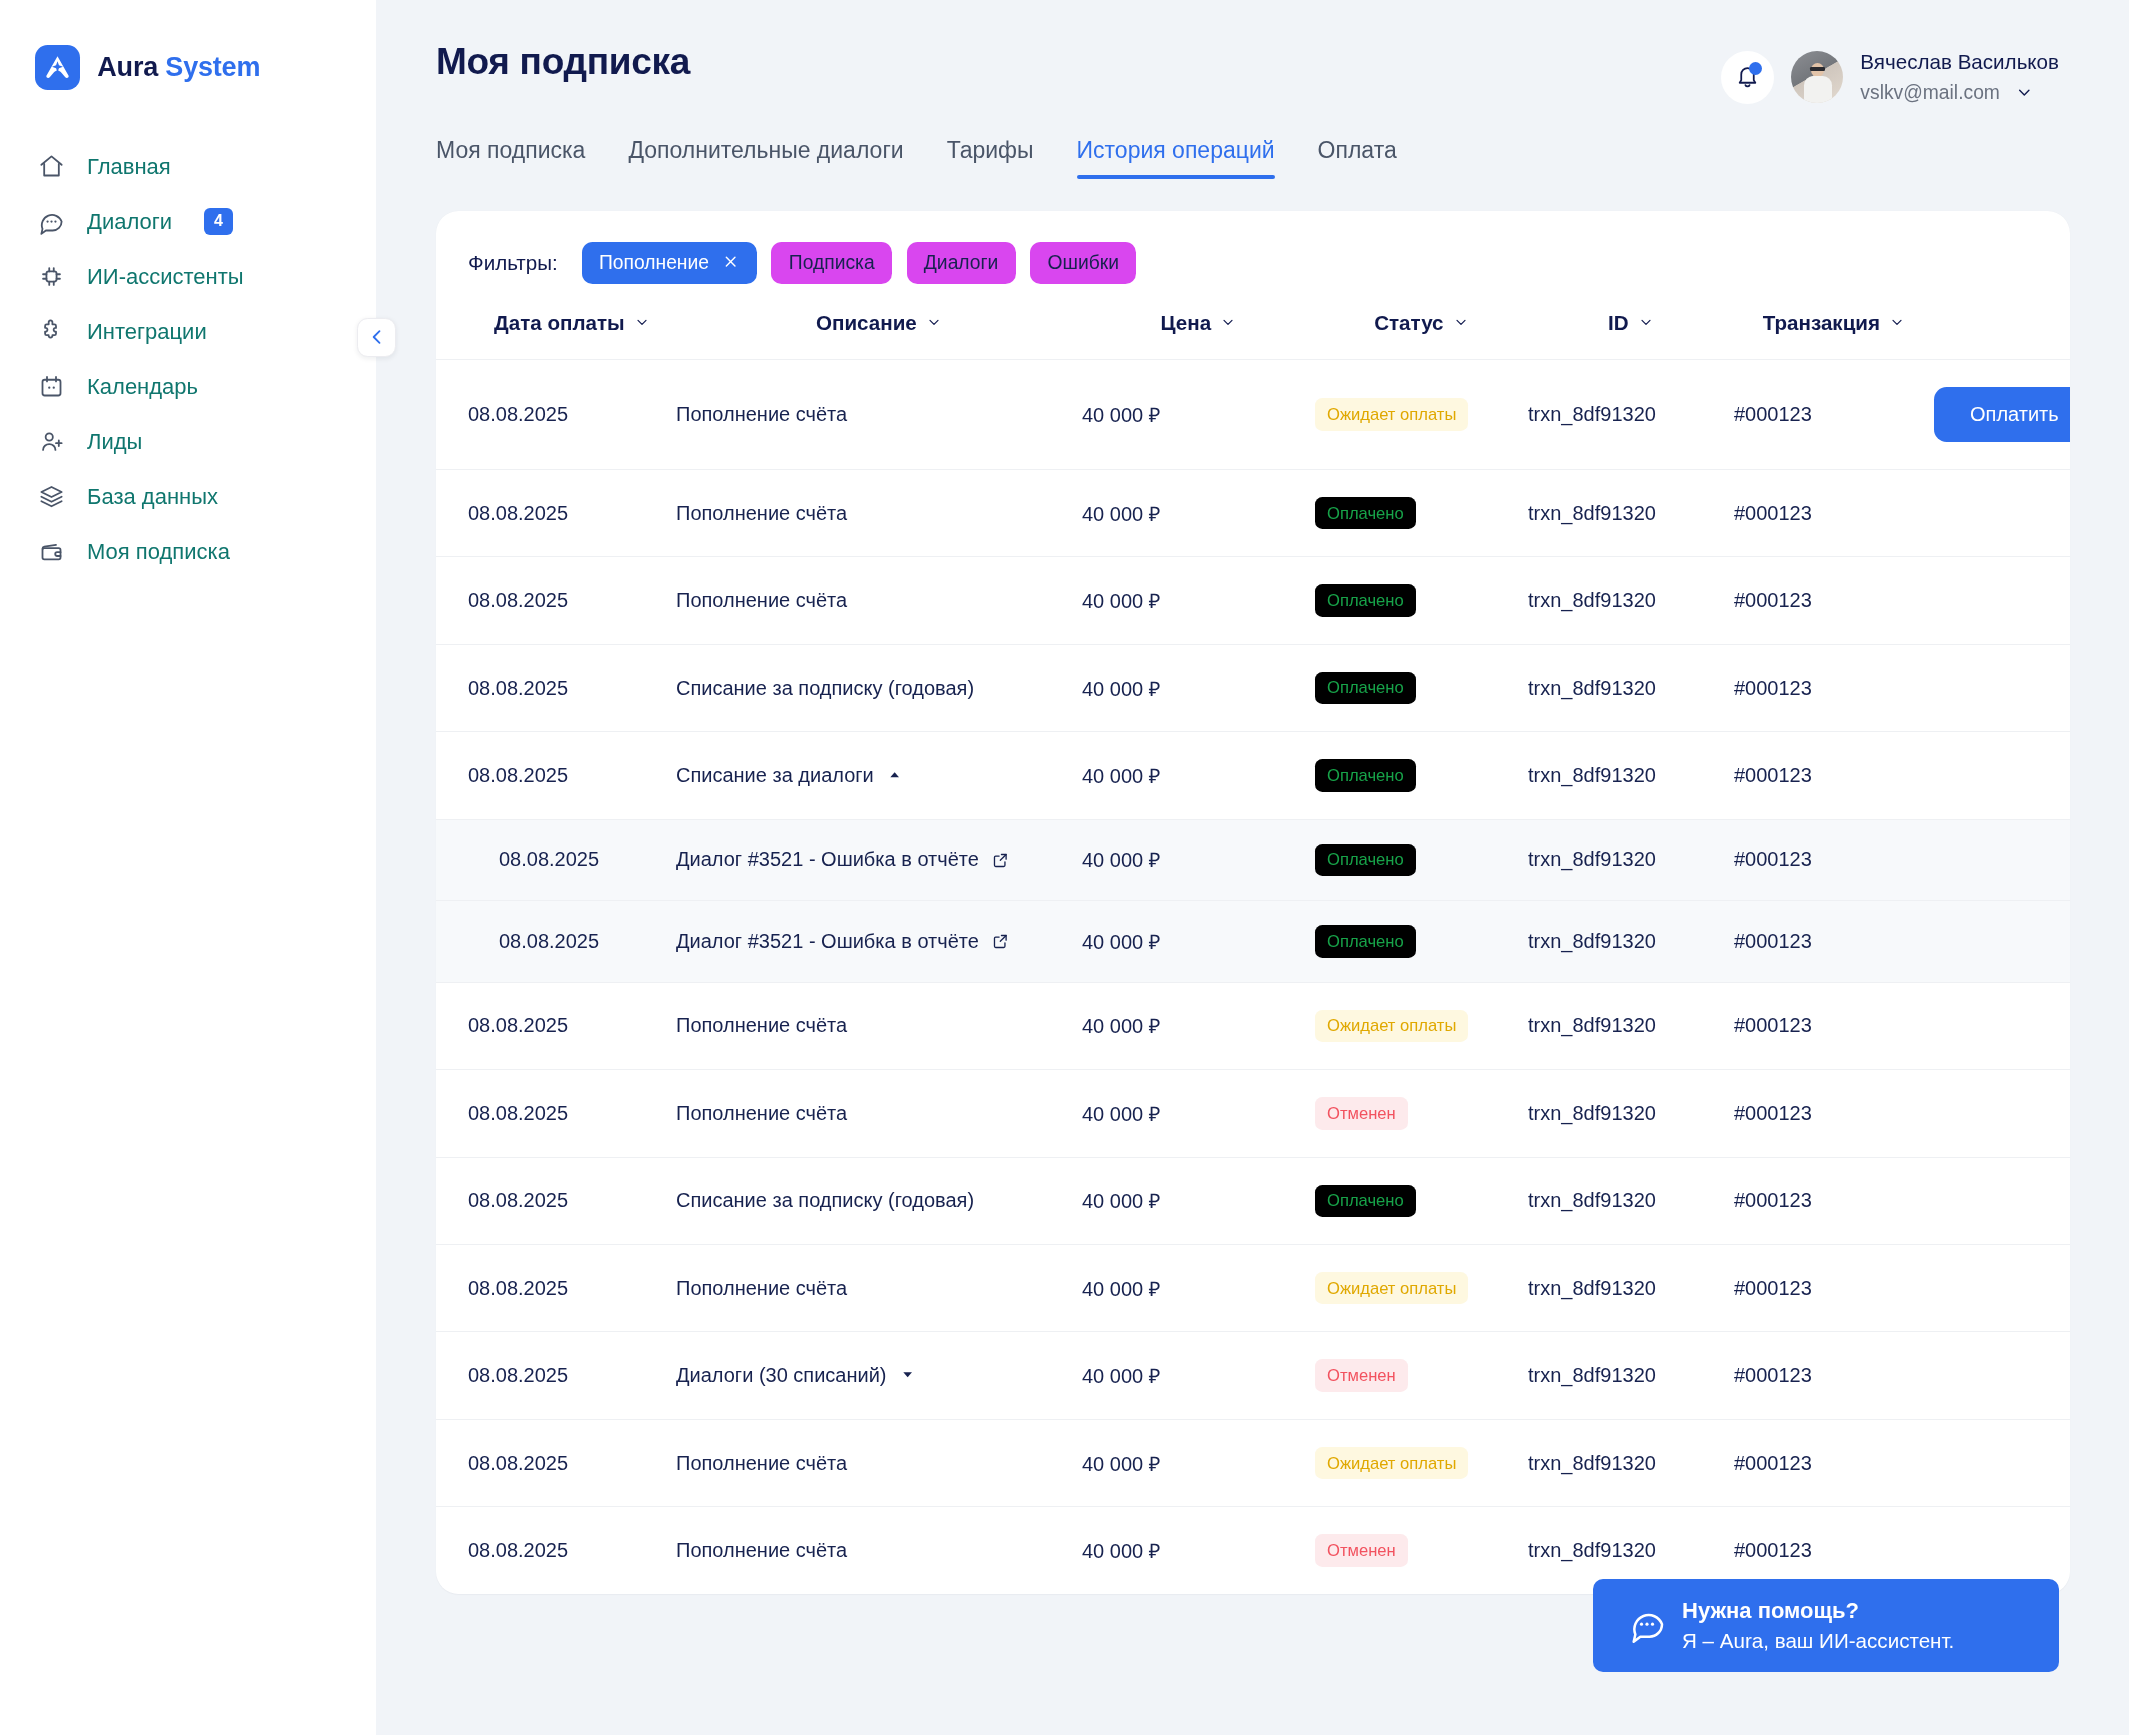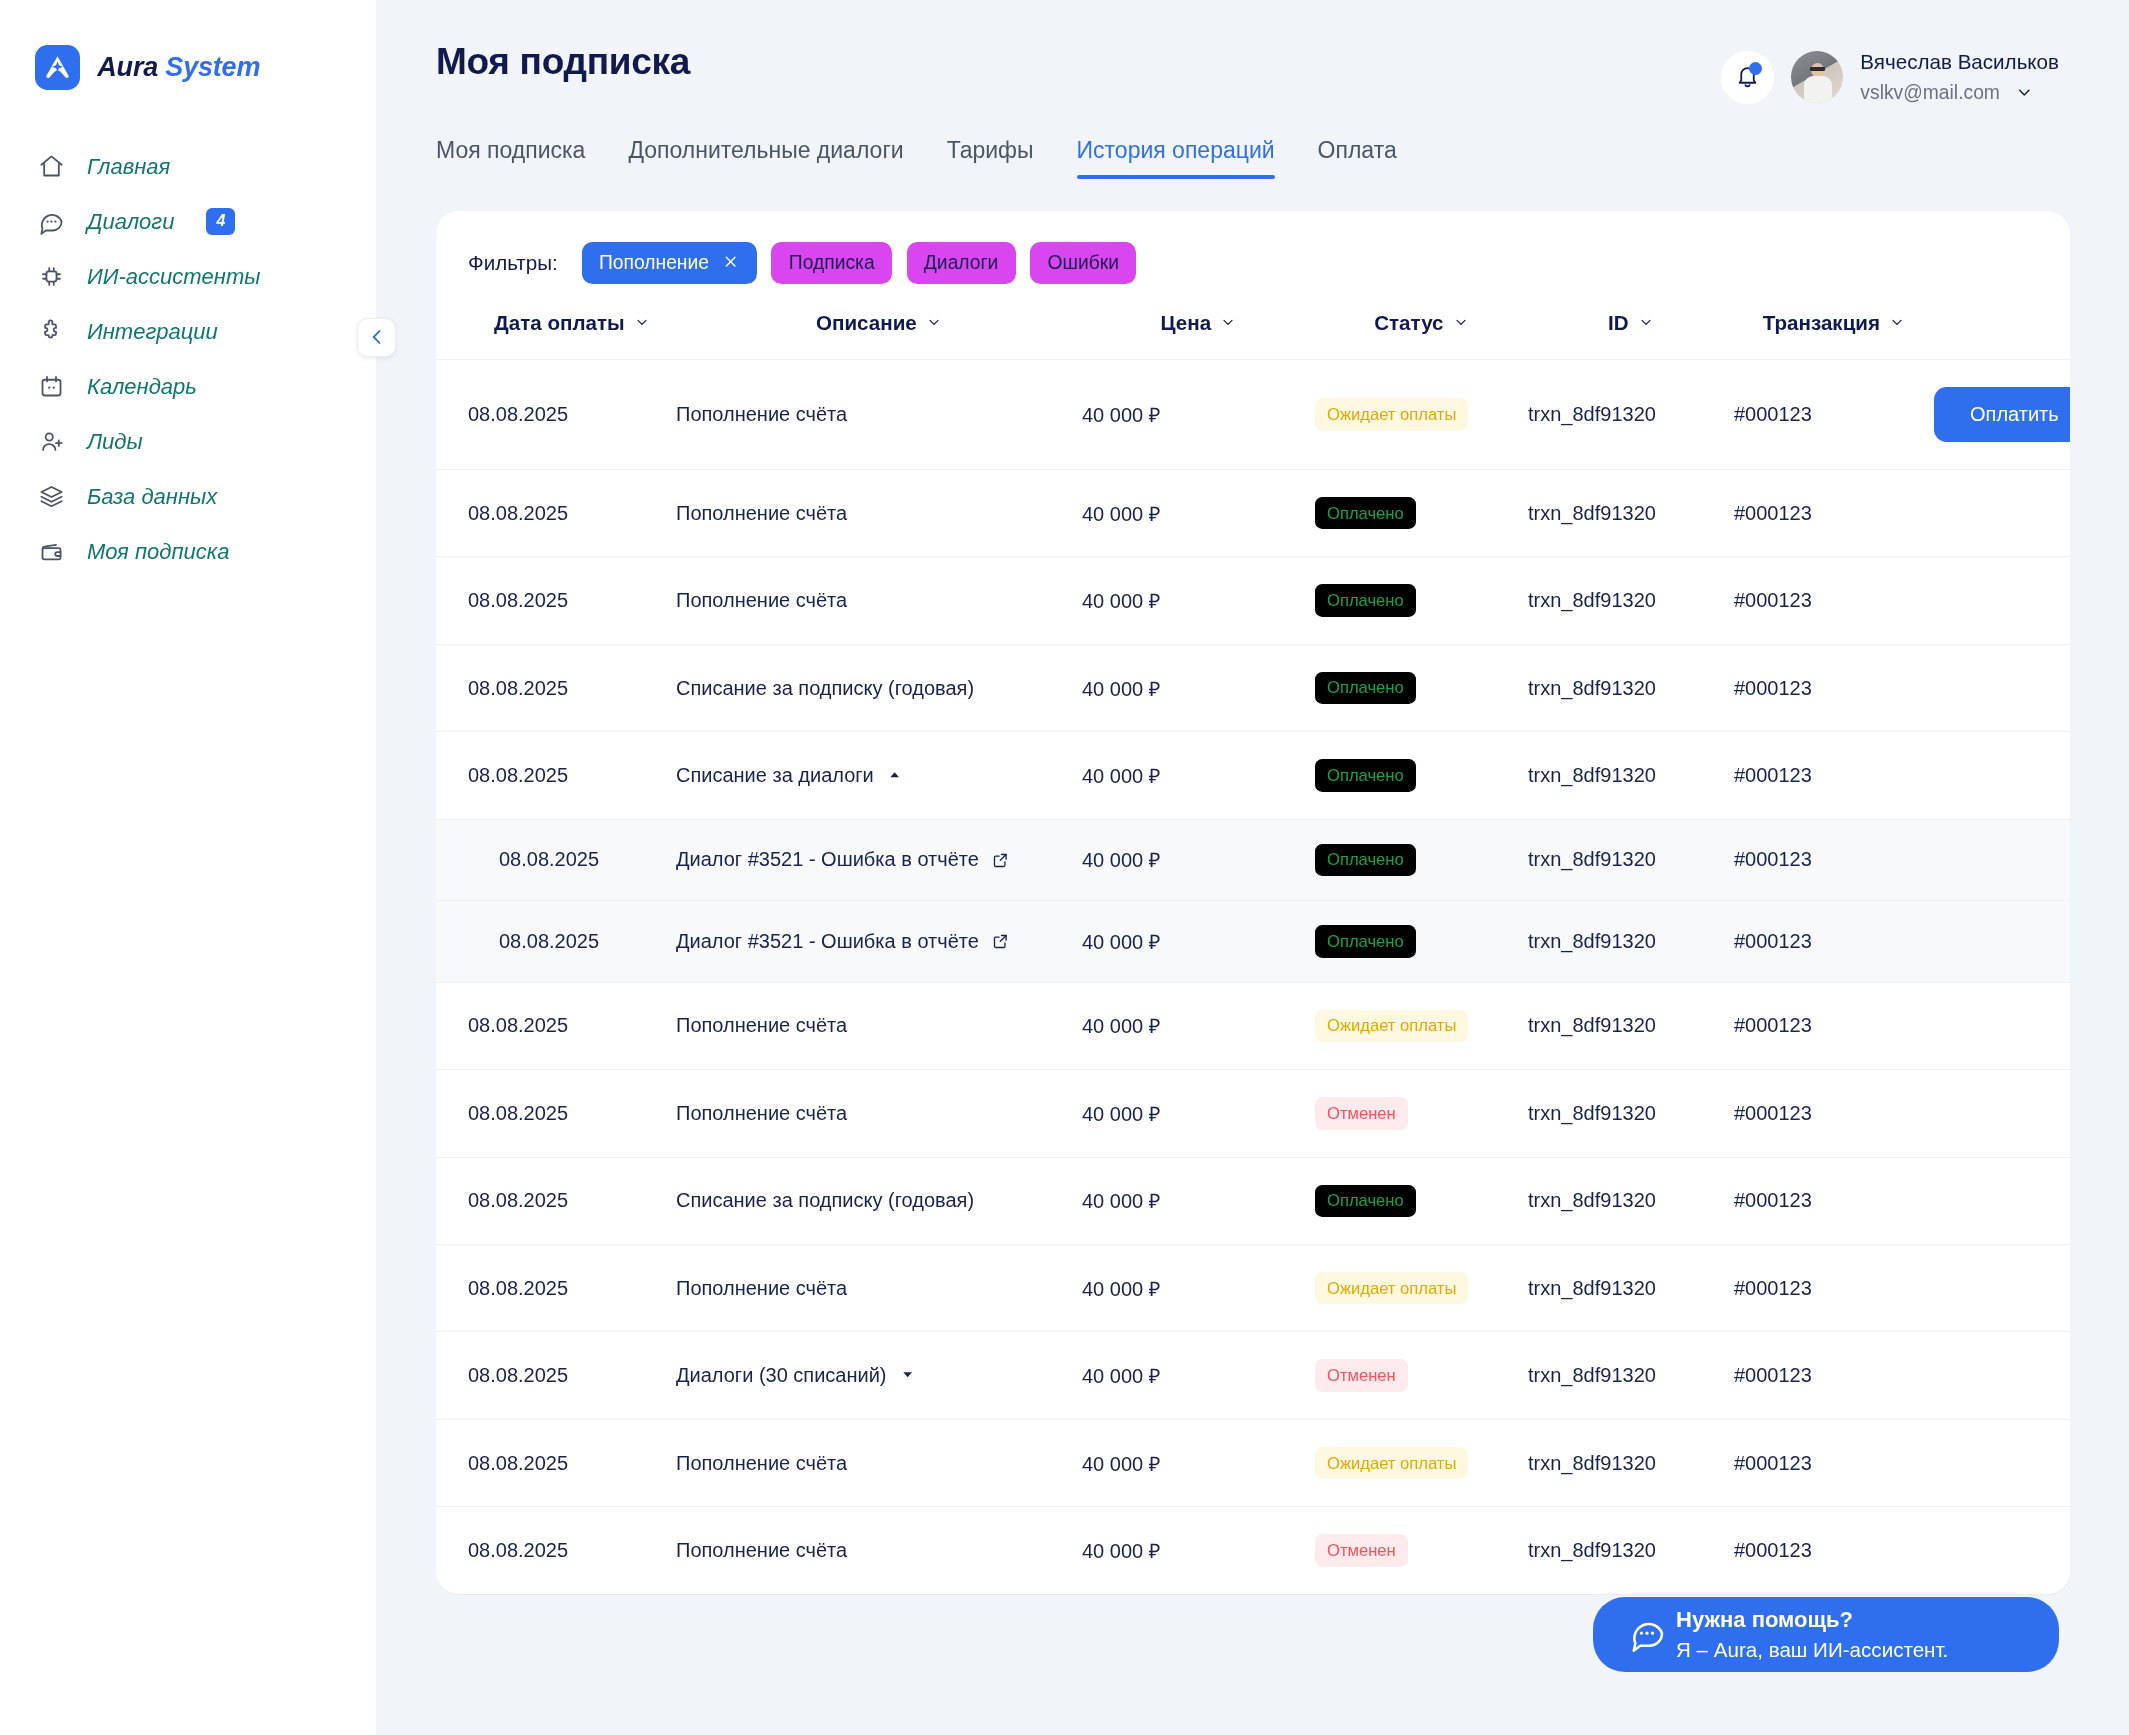--- a/index.html
+++ b/index.html
@@ -12,21 +12,20 @@
   #app { position: relative; width: 2129px; height: 1735px; display: flex; }
 
   
   .sidebar {
     width: 376px; height: 1735px;
     background: #ffffff;
     flex: 0 0 376px;
     padding-top: 37px;
     position: relative;
     z-index: 5;
-    font-style: italic;
   }
   .brand { display: flex; align-items: center; gap: 17.3px; padding-left: 35px; height: 61px; }
   .brand-mark {
     width: 45px; height: 45px; border-radius: 12.6px;
     background: #2f6fed; display: flex; align-items: center; justify-content: center;
     flex: 0 0 45px;
   }
   .brand-text { font-size: 27px; font-weight: 700; letter-spacing: -0.2px; white-space: nowrap; }
   .brand-text .b1 { color: #111a4e; }
   .brand-text .b2 { color: #2f6fed; }
@@ -139,22 +138,22 @@
   .pay-btn {
     display: inline-block; background: #2f6fed; color: #ffffff;
     font-size: 20px; border-radius: 12.6px; padding: 16px 36px;
     border: none; cursor: pointer; white-space: nowrap;
   }
   td.c-act { text-align: right; padding-right: 32px; }
 
   
   .chat-widget {
     position: absolute; right: 70px; bottom: 63px;
-    background: #2f6fed; color: #ffffff; border-radius: 32px;
-    padding: 10px 32px; display: flex; align-items: center; gap: 8px;
+    background: #2f6fed; color: #ffffff; border-radius: 10px;
+    padding: 19px 32px; display: flex; align-items: center; gap: 14px;
     cursor: pointer; width: 466px;
   }
   .chat-icon { flex: 0 0 43px; display: flex; align-items: center; justify-content: center; }
   .chat-txt { display: flex; flex-direction: column; gap: 5.3px; }
   .chat-title { font-size: 22px; font-weight: 700; white-space: nowrap; }
   .chat-sub { font-size: 20.6px; white-space: nowrap; }
 </style>
 </head>
 <body>
 

